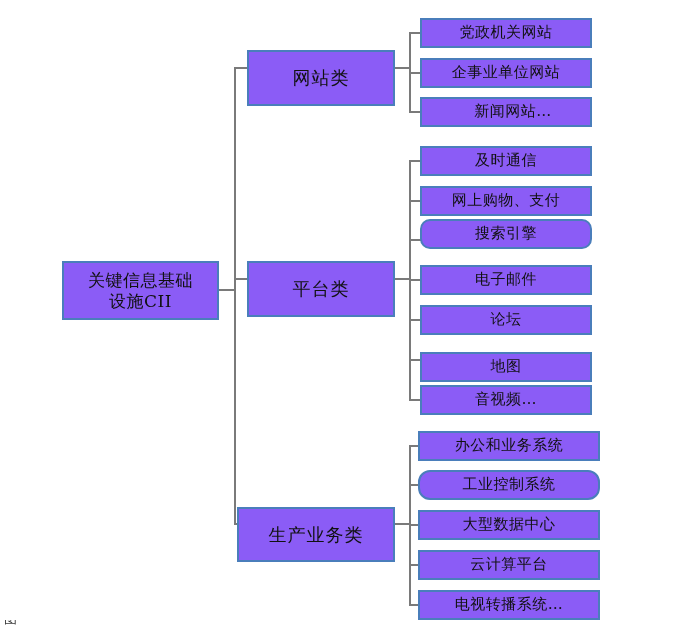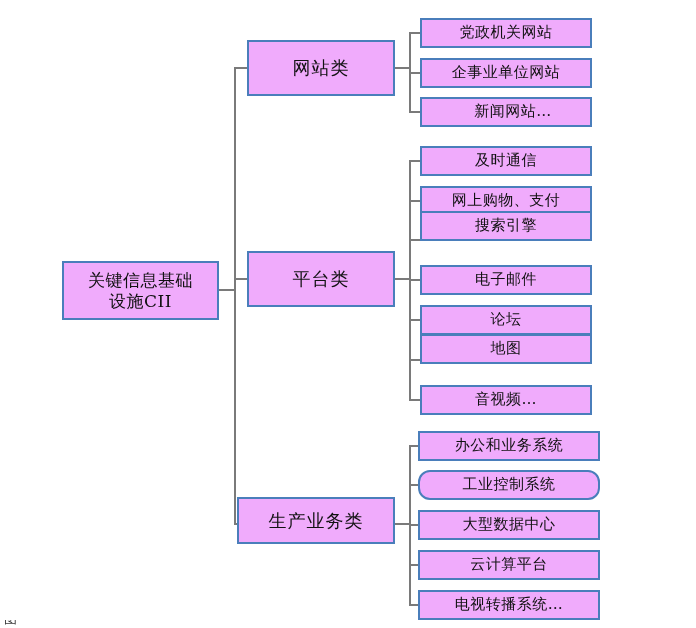--- a/index.html
+++ b/index.html
@@ -21,21 +21,21 @@
     left: 0;
     top: 0;
     width: 696px;
     height: 628px;
   }
 
   
   .node {
     position: absolute;
     box-sizing: border-box;
-    background: #f0abfc;
+    background: #8b5cf6;
     border: 2px solid #4a7ebb;
     display: flex;
     align-items: center;
     justify-content: center;
     text-align: center;
     line-height: 1.18;
     color: #111111;
     font-family: "DejaVu Serif", "Liberation Serif", serif;
   }
 
@@ -48,24 +48,25 @@
     font-size: 17px;
     letter-spacing: 0.5px;
     padding: 0 6px;
   }
   .node.root .line2 { display: block; }
 
   
   .node.cat {
     font-size: 18px;
     letter-spacing: 1px;
+    margin-top: 10px;
   }
   .node.cat-web      { left: 247px; top: 40px;  width: 148px; height: 56px; }
   .node.cat-platform { left: 247px; top: 251px; width: 148px; height: 56px; }
-  .node.cat-prod     { left: 237px; top: 497px; width: 158px; height: 47px; }
+  .node.cat-prod     { left: 237px; top: 497px; width: 158px; height: 55px; }
 
   
   .node.leaf {
     font-size: 15px;
     height: 30px;
     letter-spacing: 0.5px;
   }
   .group-web .leaf      { left: 420px; width: 172px; }
   .group-platform .leaf { left: 420px; width: 172px; }
   .group-prod .leaf     { left: 418px; width: 182px; }
@@ -161,30 +162,30 @@
     <div class="hline" style="left:409px; top:319px; width:12px;"></div>
     <div class="hline" style="left:409px; top:359px; width:12px;"></div>
     <div class="hline" style="left:409px; top:399px; width:12px;"></div>
 
     <div class="node leaf" style="top:146px;">
       <span>及时通信</span>
     </div>
     <div class="node leaf" style="top:186px;">
       <span>网上购物、支付</span>
     </div>
-    <div class="node leaf" style="top:211px;">
+    <div class="node leaf" style="top:219px;border-radius:10px;">
       <span>搜索引擎</span>
     </div>
     <div class="node leaf" style="top:265px;">
       <span>电子邮件</span>
     </div>
     <div class="node leaf" style="top:305px;">
       <span>论坛</span>
     </div>
-    <div class="node leaf" style="top:334px;">
+    <div class="node leaf" style="top:352px;">
       <span>地图</span>
     </div>
     <div class="node leaf" style="top:385px;">
       <span>音视频…</span>
     </div>
   </div>
 
   <div class="group-prod">
 
     <div class="node cat cat-prod">

